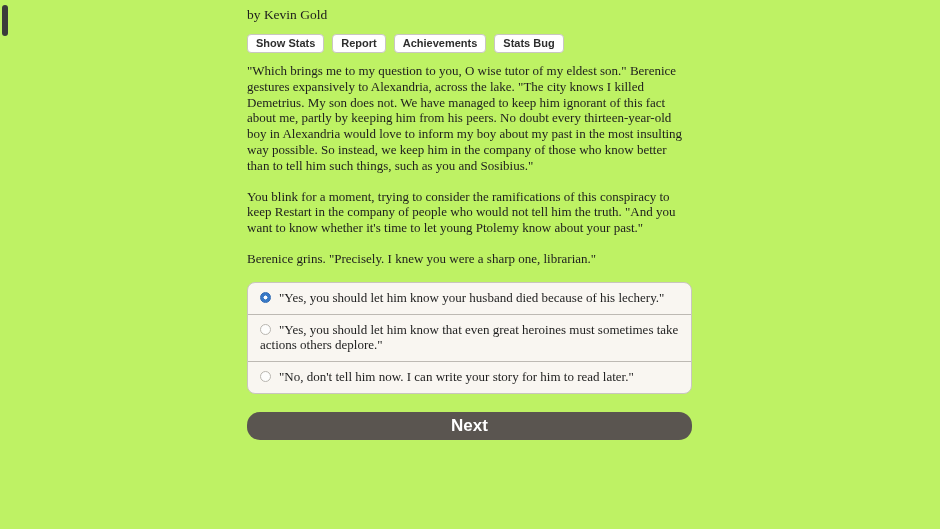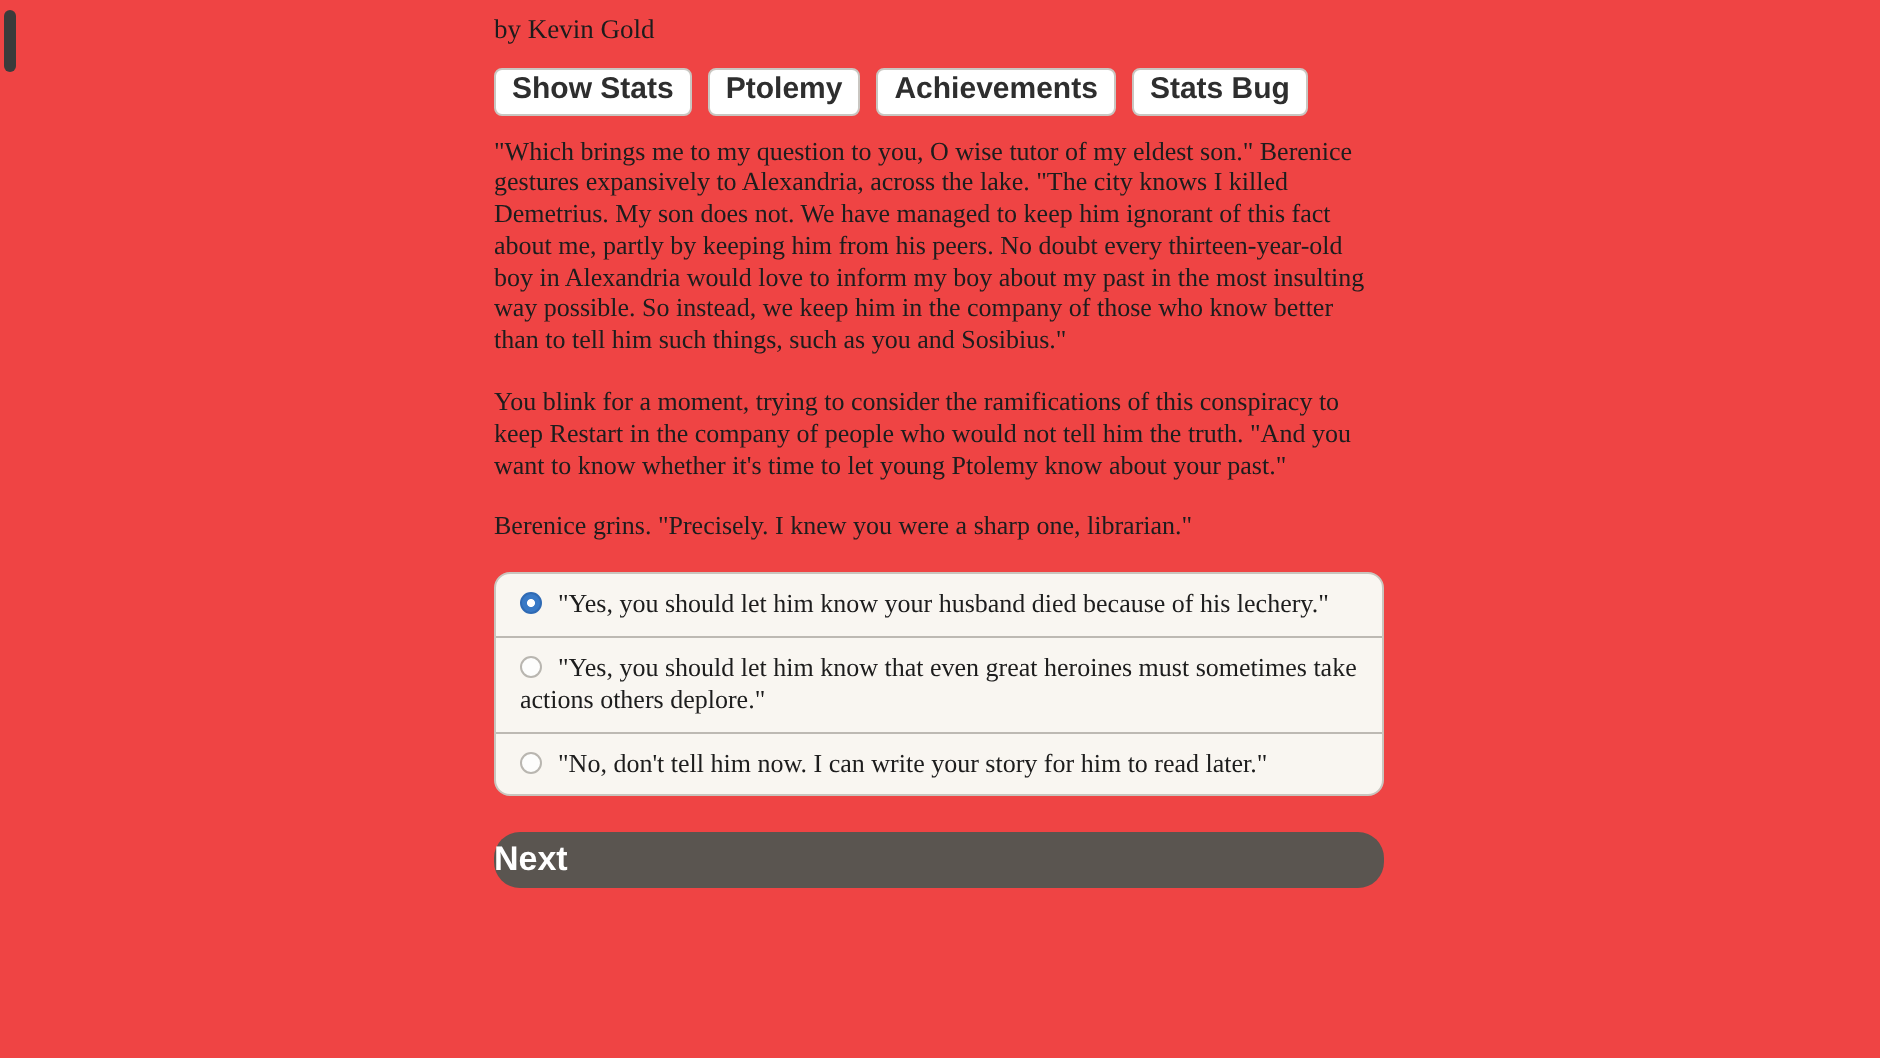--- a/index.html
+++ b/index.html
@@ -1,38 +1,38 @@
 <!DOCTYPE html>
 <html><head>
 <meta charset="utf-8">
 <style>
   html,body { margin:0; padding:0; }
   .screen {
     position:relative;
     width:940px; height:529px;
-    background:#ef4444;
+    background:#bef264;
     overflow:hidden;
     font-family:"Liberation Serif", serif;
   }
   .scrollbar-thumb {
     position:absolute; left:2px; top:5px;
     width:6px; height:31px;
     background:#3B3B3B; border-radius:3px;
   }
   .column {
     position:absolute; left:247px; top:0; width:445px;
   }
   .byline {
     margin-top:7px;
     font-size:13.5px; color:#1C1C1C;
   }
   .toolbar { margin-top:11px; display:flex; gap:8px; }
   .toolbar button {
     font-family:"Liberation Sans", sans-serif;
-    font-size:15px; font-weight:bold; color:#2E2E2E;
+    font-size:11px; font-weight:bold; color:#2E2E2E;
     background:#FFFFFF;
     border:1px solid #C9C6C1; border-radius:4px;
     padding:2px 8px 3px 8px;
     cursor:pointer; line-height:1.1;
   }
   .story { margin-top:10px; }
   .story p {
     margin:0 0 15px 0;
     font-size:13px; line-height:15.8px; color:#1D1D1D;
   }
@@ -69,37 +69,37 @@
   .next {
     display:block;
     width:445px; height:28px;
     margin-top:18px;
     background:#5A5550;
     border:none; border-radius:13px;
     color:#FFFFFF;
     font-family:"Liberation Sans", sans-serif;
     font-size:17px; font-weight:bold;
     cursor:pointer;
-    text-align:left; line-height:28px; padding:0;
+    text-align:center; line-height:28px; padding:0;
   }
 </style>
 </head>
 <body>
 
 <div class="screen">
 
   <div class="scrollbar-thumb"></div>
 
   <div class="column">
 
     <div class="byline">by Kevin Gold</div>
 
     <div class="toolbar">
       <button>Show Stats</button>
-      <button>Ptolemy</button>
+      <button>Report</button>
       <button>Achievements</button>
       <button>Stats Bug</button>
     </div>
 
     <div class="story">
       <p>"Which brings me to my question to you, O wise tutor of my eldest son." Berenice gestures expansively to Alexandria, across the lake. "The city knows I killed Demetrius. My son does not. We have managed to keep him ignorant of this fact about me, partly by keeping him from his peers. No doubt every thirteen-year-old boy in Alexandria would love to inform my boy about my past in the most insulting way possible. So instead, we keep him in the company of those who know better than to tell him such things, such as you and Sosibius."</p>
       <p>You blink for a moment, trying to consider the ramifications of this conspiracy to keep Restart in the company of people who would not tell him the truth. "And you want to know whether it's time to let young Ptolemy know about your past."</p>
       <p>Berenice grins. "Precisely. I knew you were a sharp one, librarian."</p>
     </div>
 

